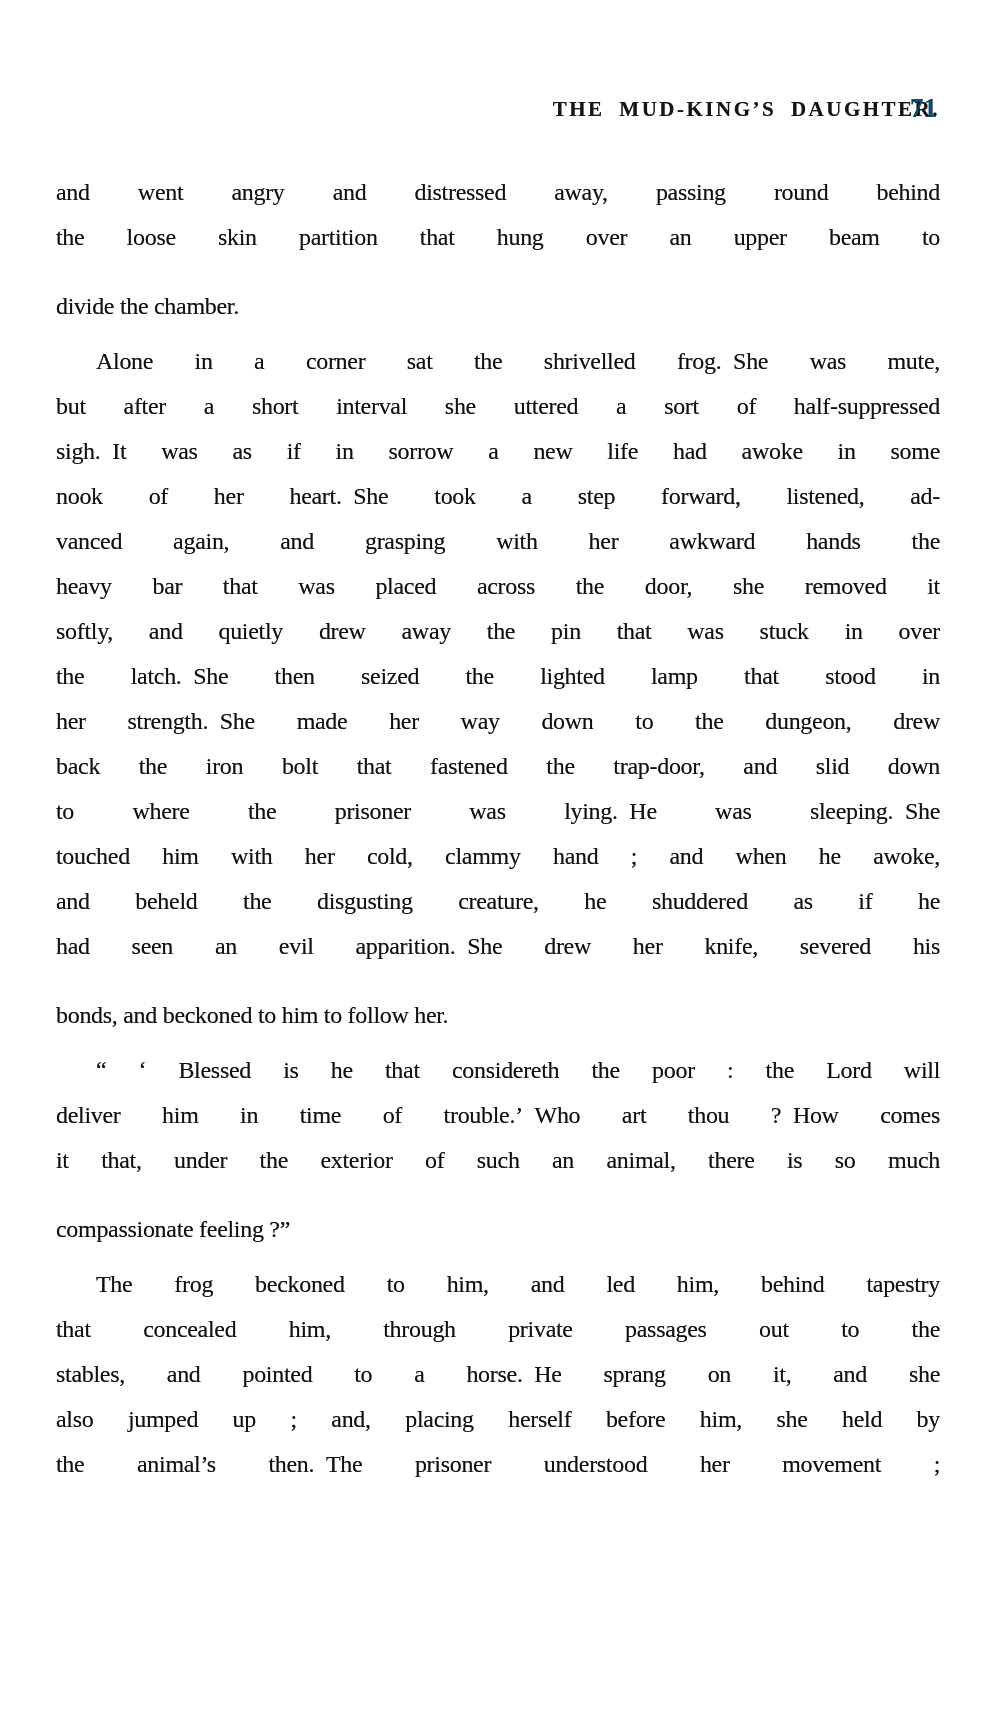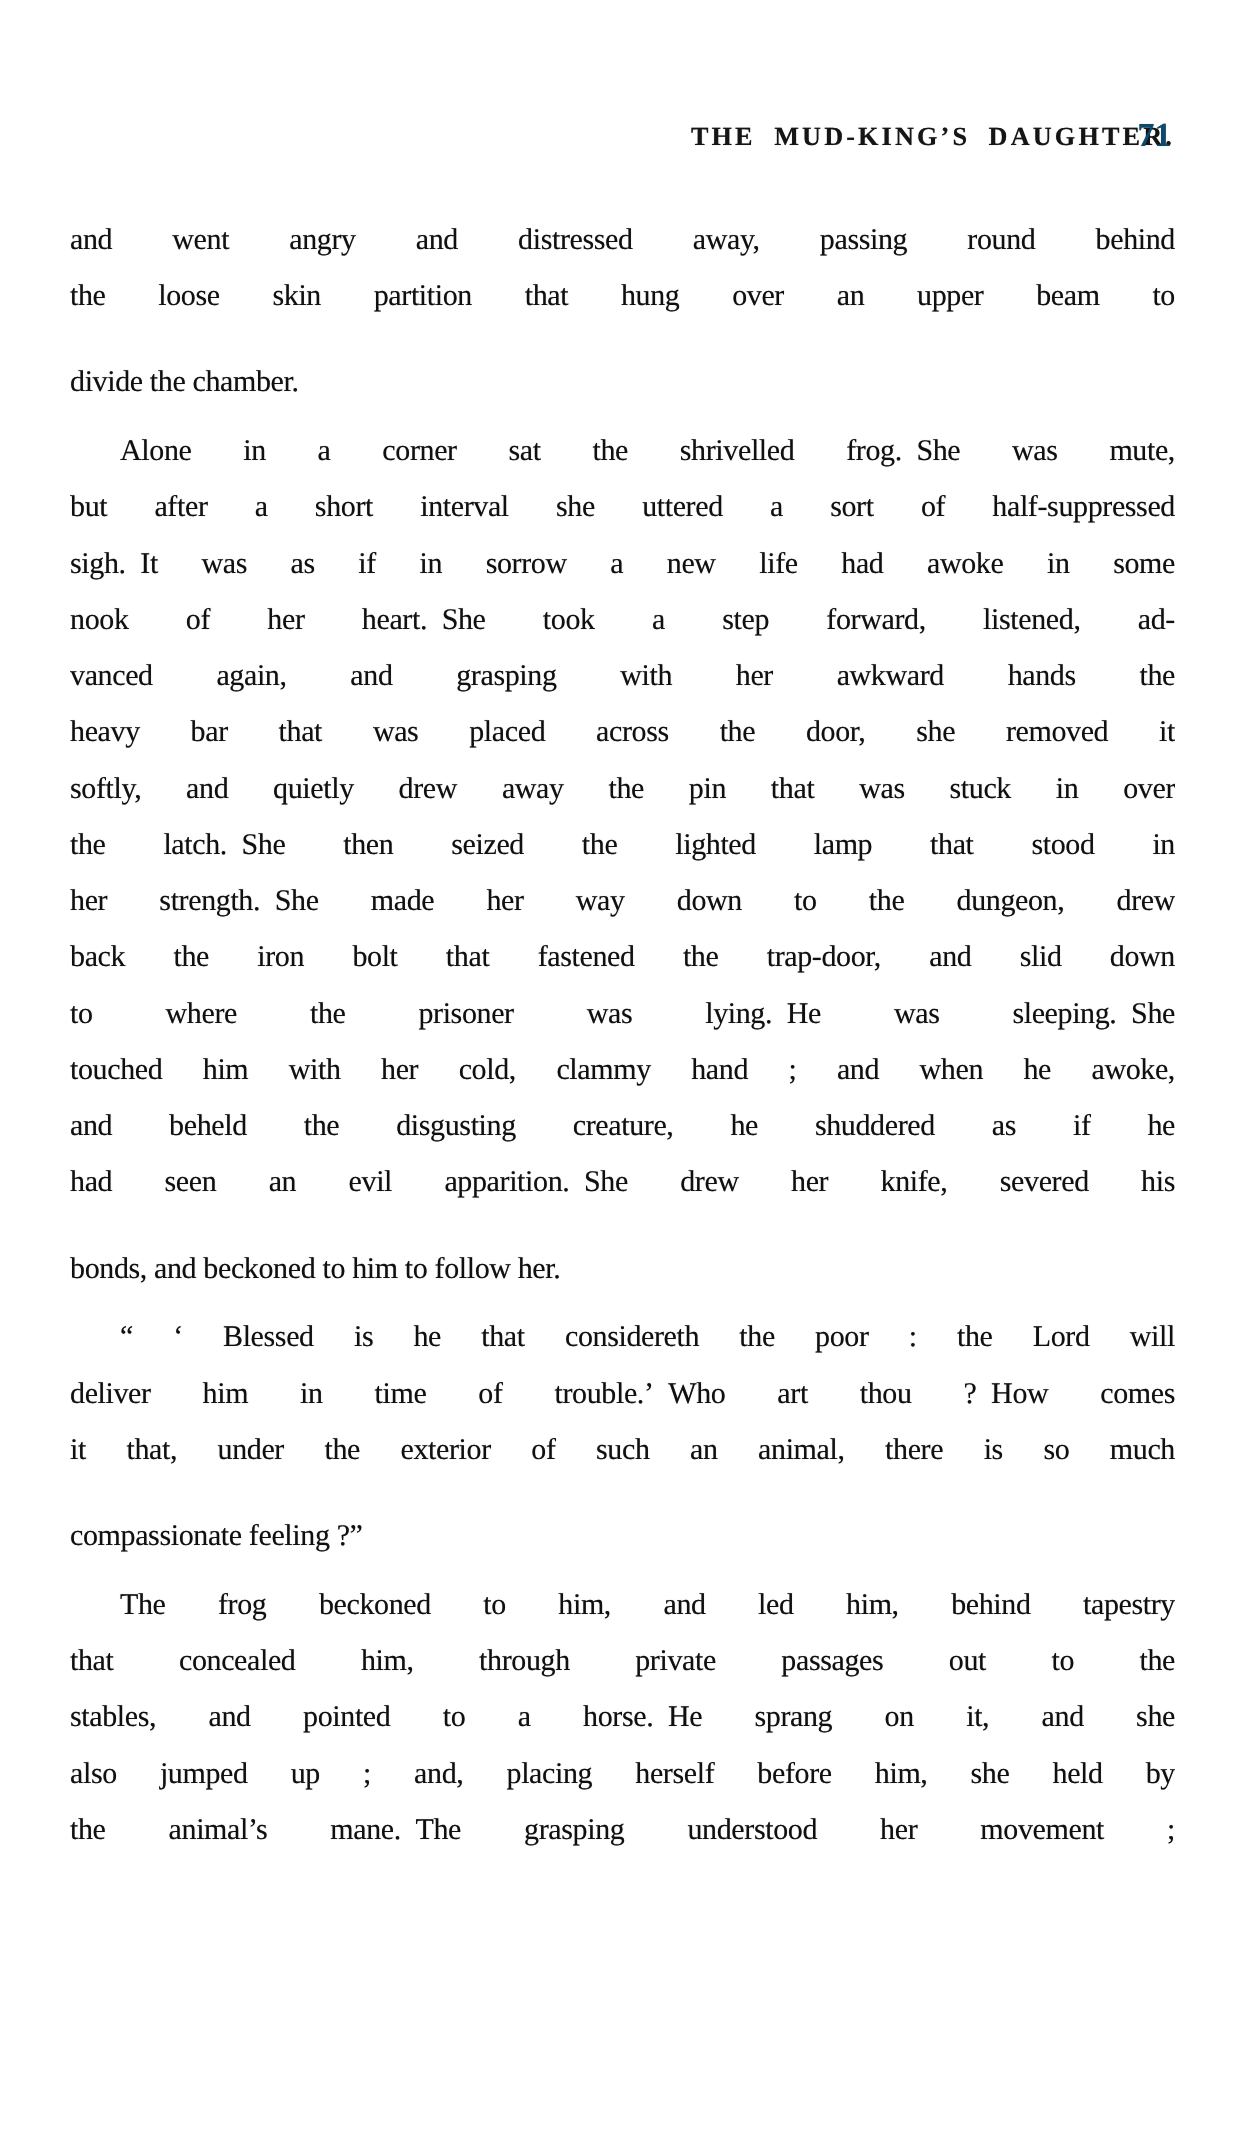--- a/index.html
+++ b/index.html
@@ -108,16 +108,16 @@
         <div class="line indent">“ ‘ Blessed is he that considereth the poor : the Lord will</div>
         <div class="line">deliver him in time of trouble.’ Who art thou ? How comes</div>
         <div class="line">it that, under the exterior of such an animal, there is so much</div>
         <div class="line lastline">compassionate feeling ?”</div>
       </div>
       <div class="paragraph">
         <div class="line indent">The frog beckoned to him, and led him, behind tapestry</div>
         <div class="line">that concealed him, through private passages out to the</div>
         <div class="line">stables, and pointed to a horse. He sprang on it, and she</div>
         <div class="line">also jumped up ; and, placing herself before him, she held by</div>
-        <div class="line">the animal’s mane. The grasping understood her movement ;</div>
+        <div class="line">the animal’s then. The prisoner understood her movement ;</div>
       </div>
     </div>
 </div>
 
 </body></html>

